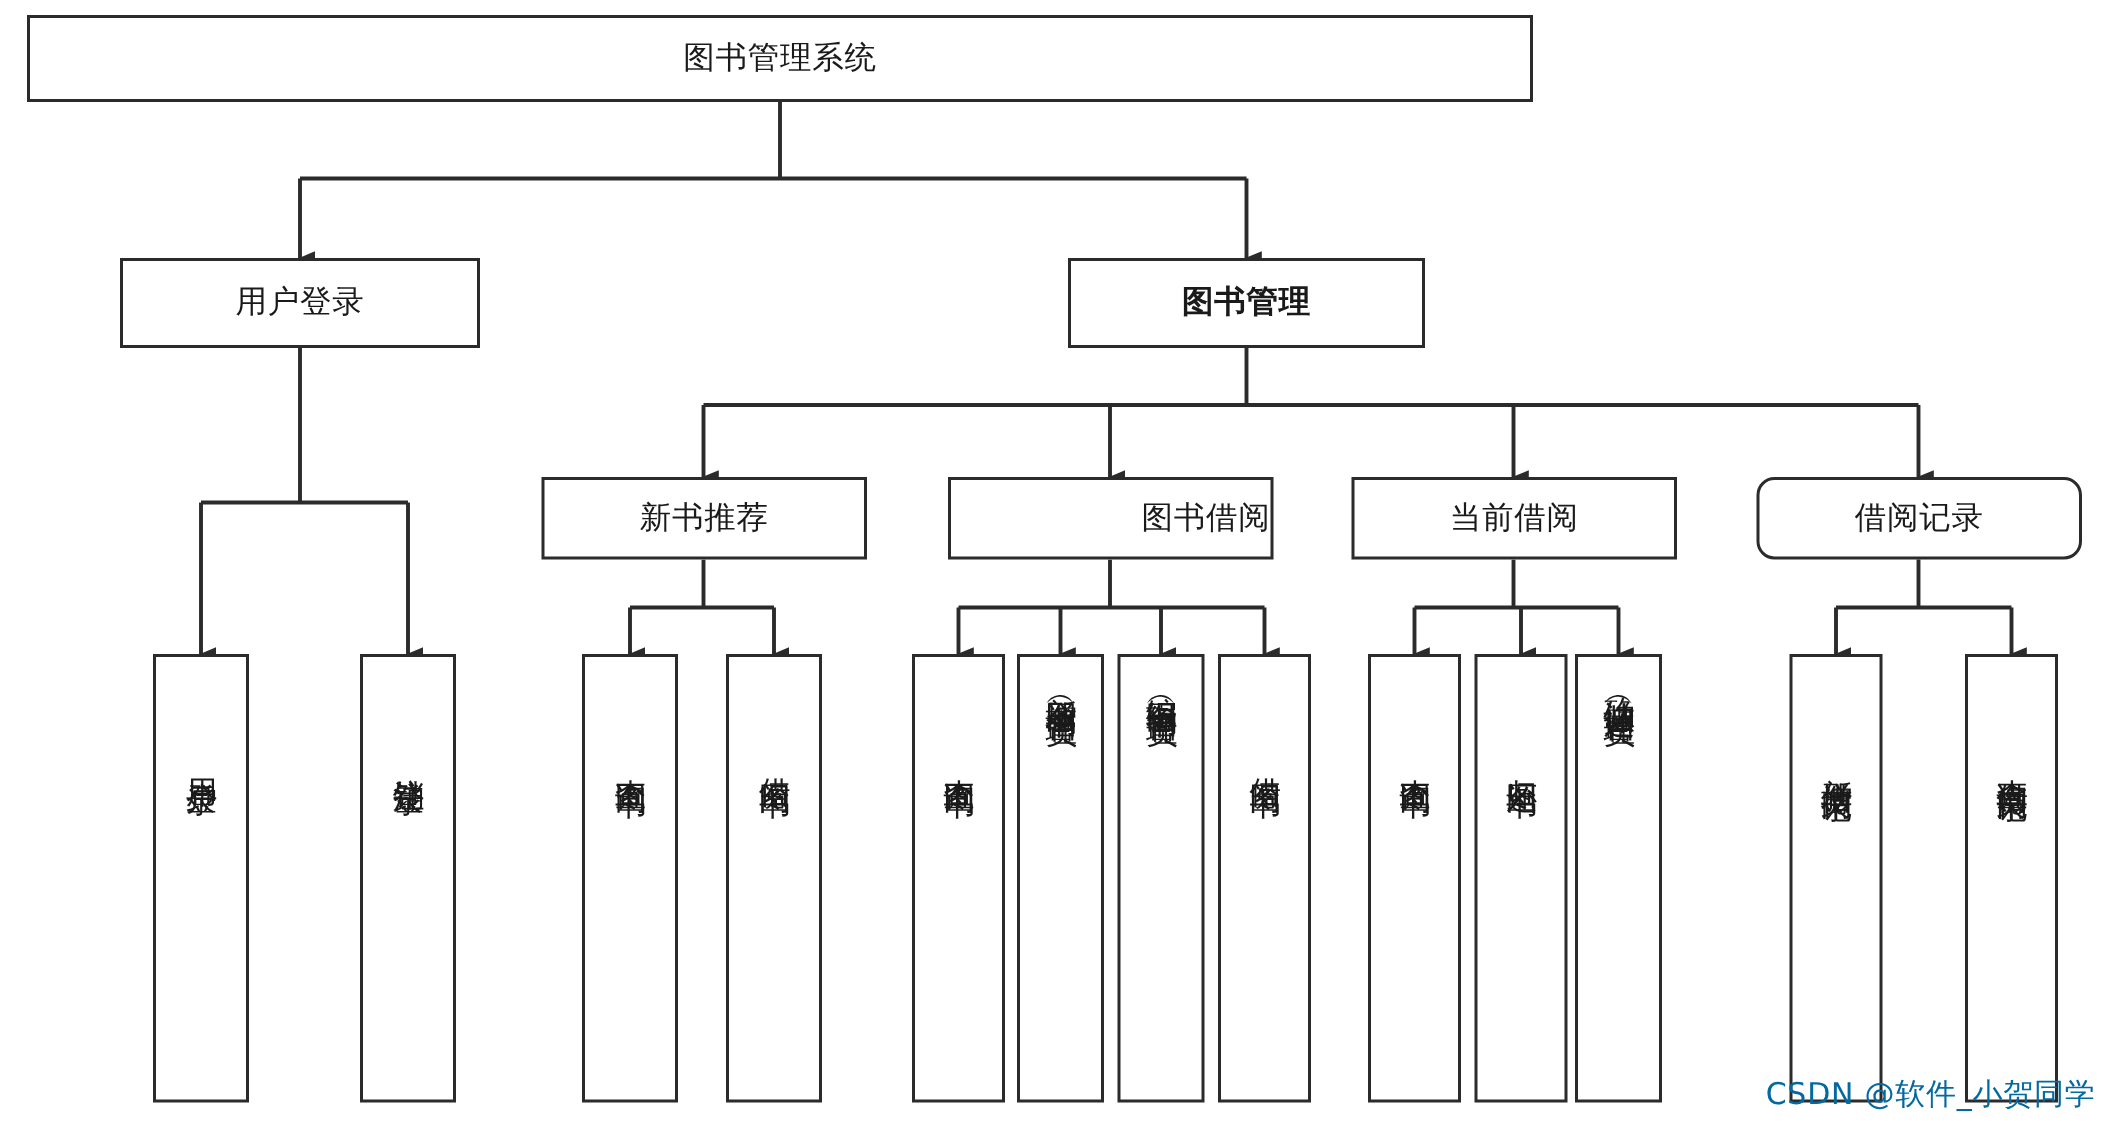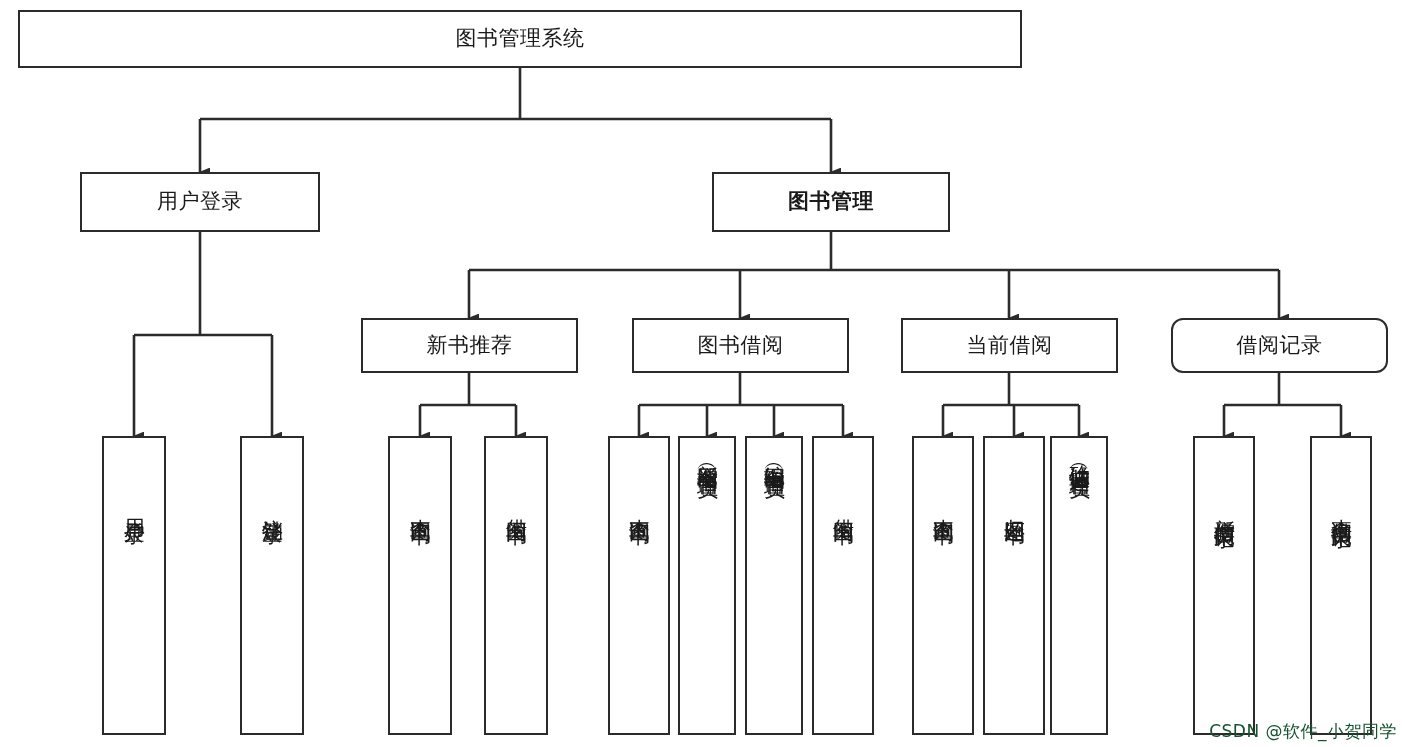--- a/index.html
+++ b/index.html
@@ -54,22 +54,22 @@
   .node.vertical.mid .label {
     margin-top: 58px;
   }
   .node.vertical.tall .label {
     margin-top: 4px;
   }
   #watermark {
     position: absolute;
     right: 8px;
     bottom: 4px;
-    font-size: 17px;
-    color: #14532d;
+    font-size: 20px;
+    color: #0369a1;
     letter-spacing: 0.5px;
     white-space: nowrap;
   }
 </style>
 </head>
 <body>
 
 <div id="canvas">
 
   <svg id="edges" viewBox="0 0 1405 747" width="1405" height="747" xmlns="http://www.w3.org/2000/svg">
@@ -121,21 +121,21 @@
       </div>
       <div class="node horizontal" style="left: 80px; top: 172px; width: 240px; height: 60px;">
         <span class="label">用户登录</span>
       </div>
       <div class="node horizontal" style="left: 712px; top: 172px; width: 238px; height: 60px; font-weight: bold;">
         <span class="label">图书管理</span>
       </div>
       <div class="node horizontal" style="left: 361px; top: 318px; width: 217px; height: 55px;">
         <span class="label">新书推荐</span>
       </div>
-      <div class="node horizontal" style="left: 632px; top: 318px; width: 217px; height: 55px;">
+      <div class="node horizontal" style="left: 632px; top: 318px; width: 217px; height: 55px; justify-content: flex-end;">
         <span class="label">图书借阅</span>
       </div>
       <div class="node horizontal" style="left: 901px; top: 318px; width: 217px; height: 55px; text-align: center;">
         <span class="label">当前借阅</span>
       </div>
       <div class="node horizontal" style="left: 1171px; top: 318px; width: 217px; height: 55px; border-radius: 12px;">
         <span class="label">借阅记录</span>
       </div>
       <div class="node vertical mid" style="left: 102px; top: 436px; width: 64px; height: 299px;">
         <span class="label">用户登录</span>

